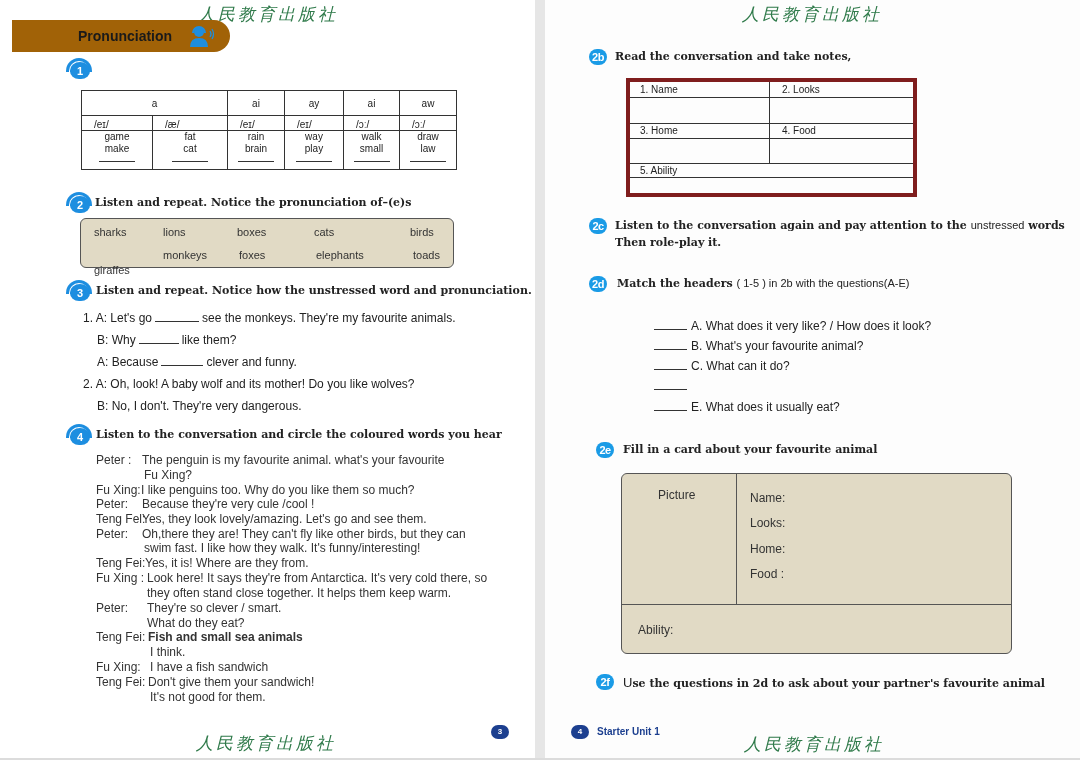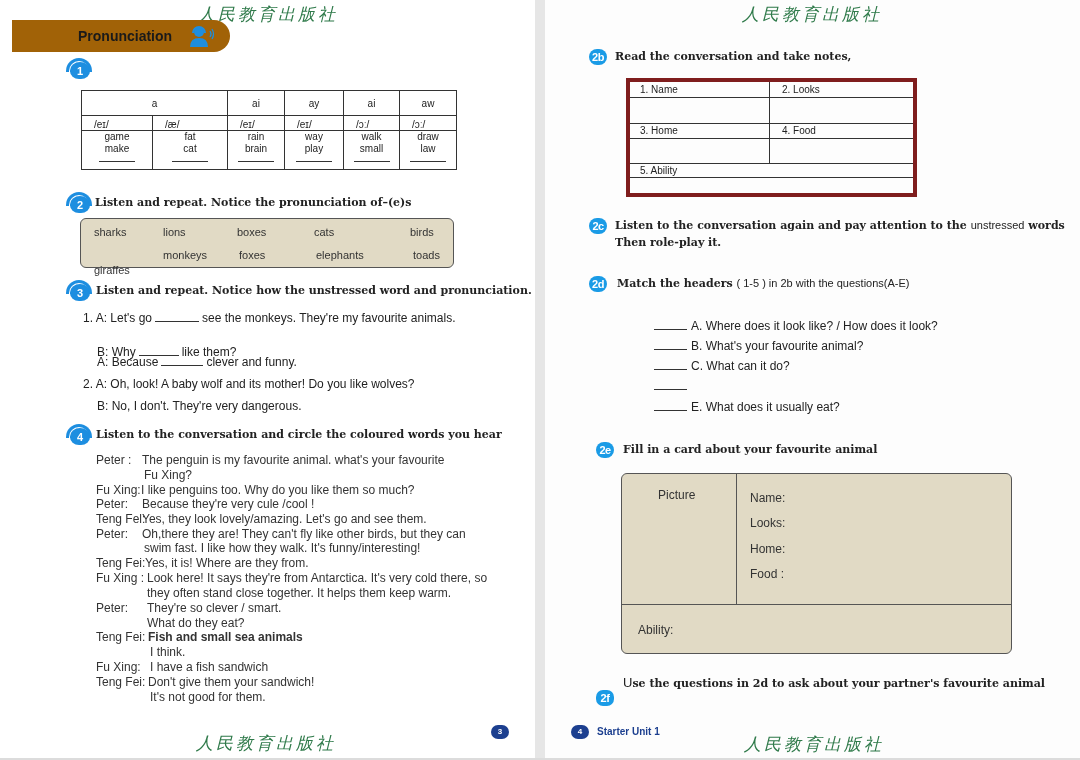--- a/index.html
+++ b/index.html
@@ -124,21 +124,21 @@
     <span style="left:82px; top:30px;">monkeys</span>
     <span style="left:158px; top:30px;">foxes</span>
     <span style="left:235px; top:30px;">elephants</span>
     <span style="left:332px; top:30px;">toads</span>
   </div>
 
   <div class="sec-num" style="left:70px; top:284px;">3</div>
   <div class="sec-title" style="left:96px; top:284px;">Listen and repeat. Notice how the unstressed word and pronunciation.</div>
 
   <div class="sent" style="left:83px; top:311px;"><span>1. A: Let's go</span><span class="ul" style="width:44px;"></span><span>see the monkeys. They're my favourite animals.</span></div>
-  <div class="sent" style="left:97px; top:333px;margin-top:12px;"><span>B: Why</span><span class="ul" style="width:40px;"></span><span>like them?</span></div>
+  <div class="sent" style="left:97px; top:333px;"><span>B: Why</span><span class="ul" style="width:40px;"></span><span>like them?</span></div>
   <div class="sent" style="left:97px; top:355px;"><span>A: Because</span><span class="ul" style="width:42px;"></span><span>clever and funny.</span></div>
   <div class="sent" style="left:83px; top:377px;text-align:right;">2. A: Oh, look! A baby wolf and its mother! Do you like wolves?</div>
   <div class="sent" style="left:97px; top:399px;">B: No, I don't. They're very dangerous.</div>
 
   <div class="sec-num" style="left:70px; top:428px;">4</div>
   <div class="sec-title" style="left:96px; top:428px;">Listen to the conversation and circle the coloured words you hear</div>
 
   <div>
     <div class="dlg" style="left:96px; top:454px;">Peter :</div>
     <div class="dlg" style="left:142px; top:454px;">The penguin is my favourite animal. what's your favourite</div>
@@ -205,40 +205,40 @@
   <span class="cell-label" style="left:10px; top:83px;">5. Ability</span>
 </div>
 
 <div class="sec-badge" style="left:589px; top:218px;">2c</div>
 <div class="sec-title" style="left:615px; top:219px;"><span>Listen to the conversation again and pay attention to the</span> <span class="normal">unstressed</span> <span>words</span></div>
 <div class="sec-title" style="left:615px; top:236px;">Then role-play it.</div>
 
 <div class="sec-badge" style="left:589px; top:276px;">2d</div>
 <div class="sec-title" style="left:617px; top:277px;"><span>Match the headers</span> <span class="normal">( 1-5  ) in 2b with the questions(A-E)</span></div>
 
-<div class="q" style="left:654px; top:318px;"><span class="qblank"></span><span>A. Where does it look like? / How does it look?</span></div>
+<div class="q" style="left:654px; top:318px;"><span class="qblank"></span><span>A. What does it very like? / How does it look?</span></div>
 <div class="q" style="left:654px; top:338px;"><span class="qblank"></span><span>B. What's your favourite animal?</span></div>
 <div class="q" style="left:654px; top:358px;"><span class="qblank"></span><span>C. What can it do?</span></div>
 <div class="q" style="left:654px; top:378px;"><span class="qblank"></span></div>
 <div class="q" style="left:654px; top:399px;"><span class="qblank"></span><span>E. What does it usually eat?</span></div>
 
 <div class="sec-badge" style="left:596px; top:442px;">2e</div>
 <div class="sec-title" style="left:623px; top:443px;">Fill in a card about your favourite animal</div>
 
 <div class="card">
   <div class="vdiv"></div>
   <div class="hdiv"></div>
   <span style="left:36px; top:14px;">Picture</span>
   <span style="left:128px; top:17px;">Name:</span>
   <span style="left:128px; top:42px;">Looks:</span>
   <span style="left:128px; top:68px;">Home:</span>
   <span style="left:128px; top:93px;">Food :</span>
   <span style="left:16px; top:149px;">Ability:</span>
 </div>
 
-<div class="sec-badge" style="left:596px; top:690px;border-radius:7px;">2f</div>
+<div class="sec-badge" style="left:596px; top:674px;">2f</div>
 <div class="sec-title" style="left:623px; top:675px;"><span class="normal" style="font-size:13px;">U</span><span>se the questions in 2d to ask about your partner's favourite animal</span></div>
 
 <div class="pnum" style="left:571px; top:725px;">4</div>
 <div class="unit-label" style="left:597px; top:726px;">Starter Unit 1</div>
 <div class="publisher" style="left:744px; top:733px;">人民教育出版社</div>
 
 <div class="bottom-rule"></div>
 
 </body></html>

